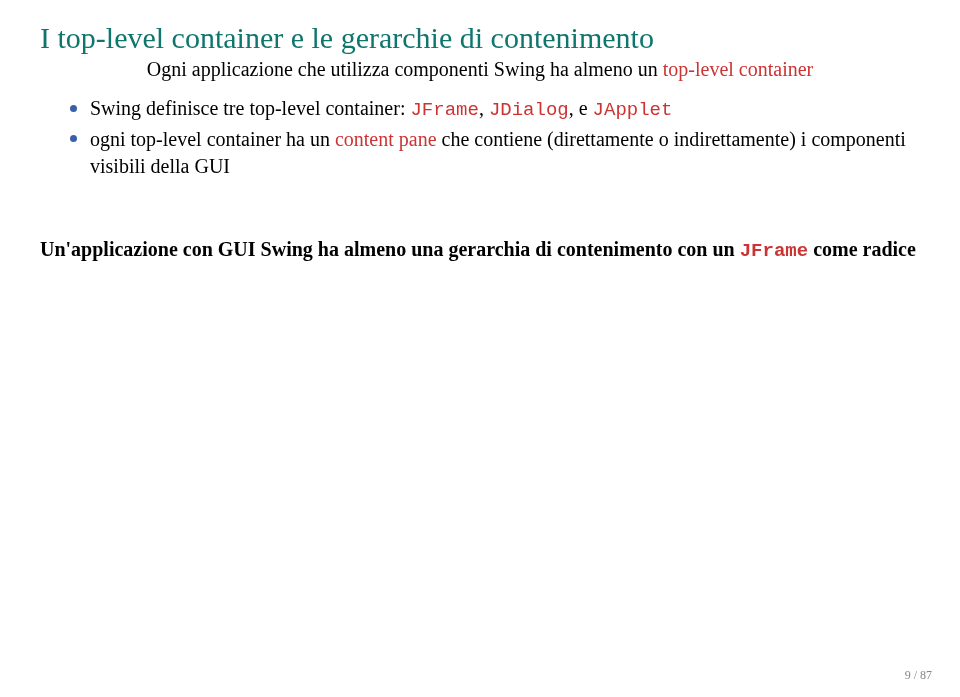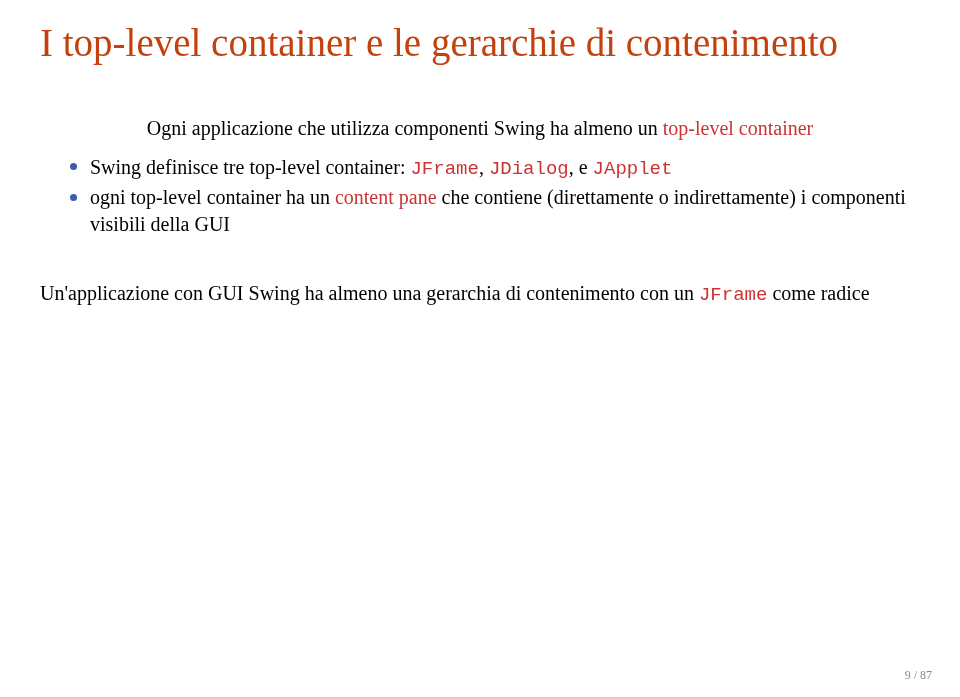--- a/index.html
+++ b/index.html
@@ -7,24 +7,23 @@
     width: 960px;
     height: 697px;
     background: #ffffff;
     font-family: Georgia, 'Times New Roman', serif;
     position: relative;
     padding: 20px 40px 40px 40px;
     font-size: 20px;
     color: #000;
   }
   h1 {
-    color: #c2410c;
+    color: #0f766e;
     font-weight: normal;
-    font-size: 39px;
-    margin-bottom: 48px;
+    font-size: 30px;
     line-height: 1.2;
   }
   .intro {
     margin-bottom: 12px;
     line-height: 1.35;
     text-align: center;
   }
   .accent { color: #cc3333; }
   .mono { font-family: 'Courier New', Courier, monospace; font-size: 0.95em; }
   .mono-red { color: #cc3333; font-family: 'Courier New', Courier, monospace; font-size: 0.95em; }
@@ -42,21 +41,22 @@
     content: "";
     position: absolute;
     left: 0;
     top: 0.48em;
     width: 7px;
     height: 7px;
     background: #3a5fa8;
     border-radius: 50%;
   }
   .section2 {
-    margin-top: 42px;
+    margin-top: 56px;
+    font-weight: bold;
   }
   .section2-intro {
     line-height: 1.35;
     margin-bottom: 4px;
   }
   .page-number {
     position: absolute;
     bottom: 14px;
     right: 28px;
     font-size: 12px;

